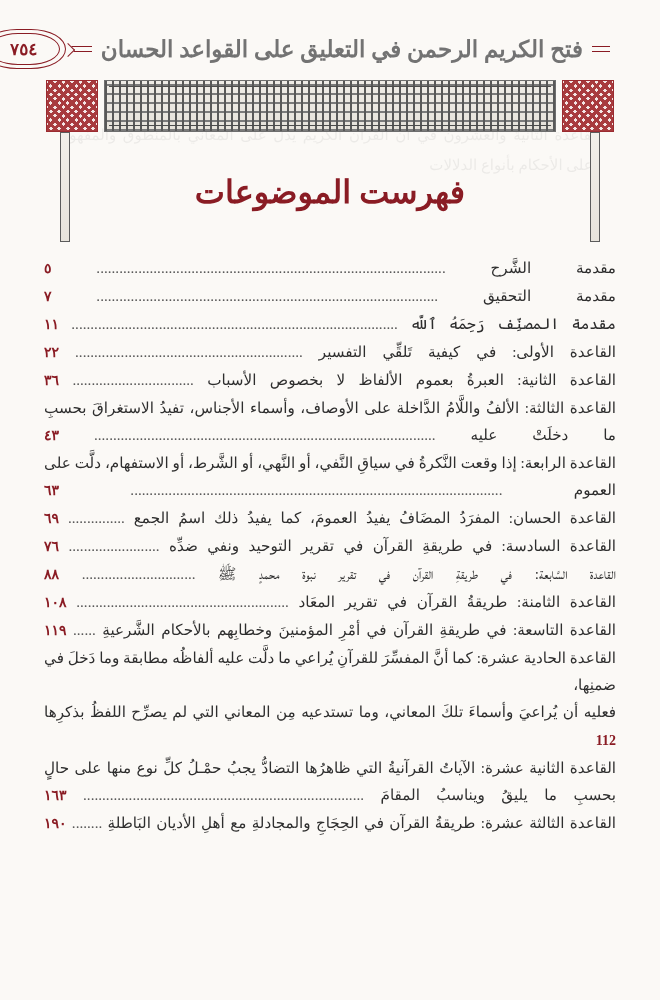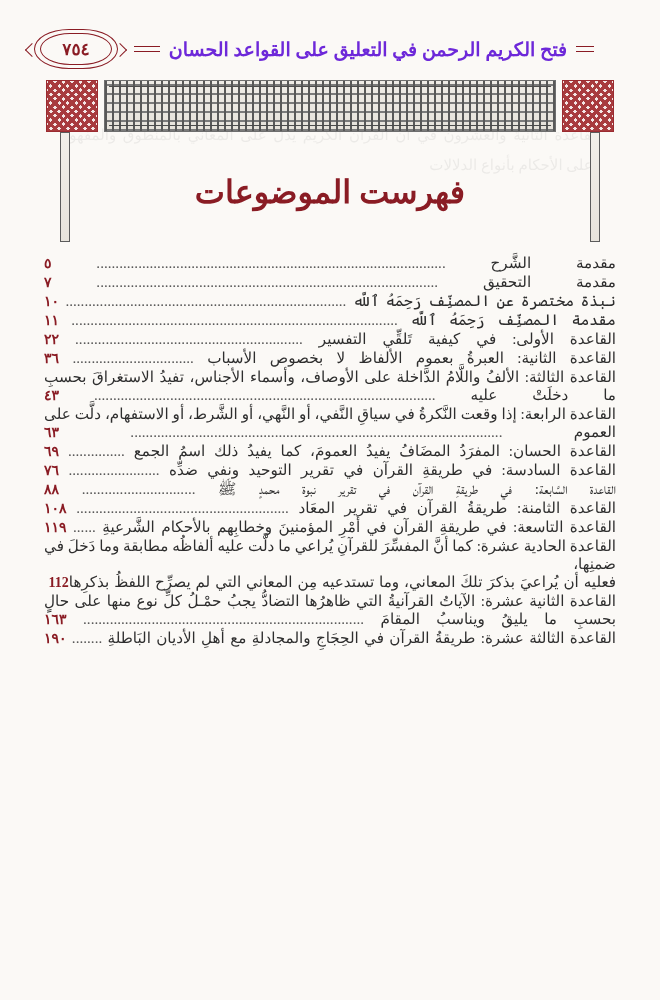--- a/index.html
+++ b/index.html
@@ -52,22 +52,22 @@
   }
   .header-title-wrap {
     display: flex;
     align-items: center;
     gap: 9px;
     flex: 1;
     justify-content: center;
     margin-right: 16px;
   }
   .header-title {
-    color: #6d28d9;
-    font-size: 19px;
+    color: #737373;
+    font-size: 23px;
     font-weight: bold;
     letter-spacing: 0;
     white-space: nowrap;
   }
   .rule {
     display: inline-block;
     width: 26px;
     height: 0;
     border-top: 1.6px solid #8a1c24;
     border-bottom: 1.6px solid #8a1c24;
@@ -179,21 +179,21 @@
     text-align: center;
   }
 
   
   .toc {
     margin: 2px 44px 0 44px;
     color: #3a3a3a;
   }
   .toc-entry {
     font-size: 15.2px;
-    line-height: 18px;
+    line-height: 27px;
     color: #2e2e2e;
     text-align: justify;
     text-align-last: justify;
     margin: 0;
     padding: 0;
     display: block;
     white-space: normal;
   }
   .toc-entry .num {
     color: #8a1c24;
@@ -237,33 +237,32 @@
 
   <div class="title-block">
     <span class="side-bar right"></span>
     <span class="side-bar left"></span>
     <div class="section-title">فهرست الموضوعات</div>
   </div>
 
   <div class="toc">
       <div class="toc-entry"><span>مقدمة الشَّرح</span><span class="leader"> ............................................................................................ </span><span class="num"> ٥</span></div>
       <div class="toc-entry"><span>مقدمة التحقيق</span><span class="leader"> .......................................................................................... </span><span class="num"> ٧</span></div>
-      <div class="toc-entry"><span>نبذة مختصرة عن المصنِّف رَحِمَهُ ٱللَّه</span><span class="leader"> .......................................................................... </span><span class="num"> ١٠</span></div>
       <div class="toc-entry"><span>مقدمة المصنِّف رَحِمَهُ ٱللَّه</span><span class="leader"> ...................................................................................... </span><span class="num"> ١١</span></div>
       <div class="toc-entry"><span>القاعدة الأولى: في كيفية تَلقِّي التفسير</span><span class="leader"> ............................................................ </span><span class="num"> ٢٢</span></div>
       <div class="toc-entry"><span>القاعدة الثانية: العبرةُ بعموم الألفاظ لا بخصوص الأسباب</span><span class="leader"> ................................ </span><span class="num"> ٣٦</span></div>
       <div class="toc-entry"><span>القاعدة الثالثة: الألفُ واللَّامُ الدَّاخلة على الأوصاف، وأسماء الأجناس، تفيدُ الاستغراقَ بحسبِ</span></div>
       <div class="toc-entry"><span>ما دخلَتْ عليه</span><span class="leader"> .......................................................................................... </span><span class="num"> ٤٣</span></div>
       <div class="toc-entry"><span>القاعدة الرابعة: إذا وقعت النَّكرةُ في سياقِ النَّفي، أو النَّهي، أو الشَّرط، أو الاستفهام، دلَّت على</span></div>
       <div class="toc-entry"><span>العموم</span><span class="leader"> .................................................................................................. </span><span class="num"> ٦٣</span></div>
       <div class="toc-entry"><span>القاعدة الحسان: المفرَدُ المضَافُ يفيدُ العمومَ، كما يفيدُ ذلك اسمُ الجمع</span><span class="leader"> ............... </span><span class="num"> ٦٩</span></div>
       <div class="toc-entry"><span>القاعدة السادسة: في طريقةِ القرآن في تقرير التوحيد ونفي ضدِّه</span><span class="leader"> ........................ </span><span class="num"> ٧٦</span></div>
       <div class="toc-entry"><span>القاعدة السَّابعة: في طريقةِ القرآن في تقرير نبوة محمدٍ ﷺ</span><span class="leader"> .............................. </span><span class="num"> ٨٨</span></div>
       <div class="toc-entry"><span>القاعدة الثامنة: طريقةُ القرآن في تقرير المعَاد</span><span class="leader"> ........................................................ </span><span class="num"> ١٠٨</span></div>
       <div class="toc-entry"><span>القاعدة التاسعة: في طريقةِ القرآن في أمْرِ المؤمنينَ وخطابِهم بالأحكام الشَّرعيةِ</span><span class="leader"> ...... </span><span class="num"> ١١٩</span></div>
       <div class="toc-entry"><span>القاعدة الحادية عشرة: كما أنَّ المفسِّرَ للقرآنِ يُراعي ما دلَّت عليه ألفاظُه مطابقة وما دَخلَ في ضمنِها،</span></div>
-      <div class="toc-entry"><span>فعليه أن يُراعيَ بذكرَ تلكَ المعاني، وما تستدعيه مِن المعاني التي لم يصرِّح اللفظُ بذكرِها</span><span class="num"> 112</span></div>
+      <div class="toc-entry"><span>فعليه أن يُراعيَ وأسماءَ تلكَ المعاني، وما تستدعيه مِن المعاني التي لم يصرِّح اللفظُ بذكرِها</span><span class="num"> 112</span></div>
       <div class="toc-entry"><span>القاعدة الثانية عشرة: الآياتُ القرآنيةُ التي ظاهرُها التضادُّ يجبُ حمْـلُ كلِّ نوع منها على حالٍ</span></div>
       <div class="toc-entry"><span>بحسبِ ما يليقُ ويناسبُ المقامَ</span><span class="leader"> .......................................................................... </span><span class="num"> ١٦٣</span></div>
       <div class="toc-entry"><span>القاعدة الثالثة عشرة: طريقةُ القرآن في الحِجَاجِ والمجادلةِ مع أهلِ الأديان البَاطلةِ</span><span class="leader"> ........ </span><span class="num"> ١٩٠</span></div>
     </div>
 
 </div>
 
 </body></html>

